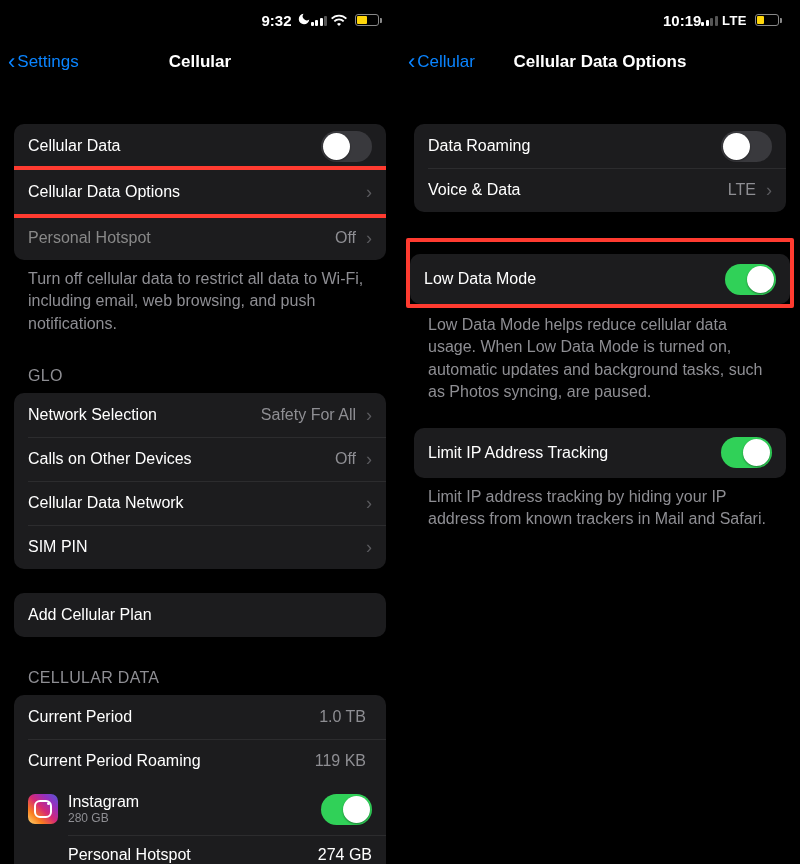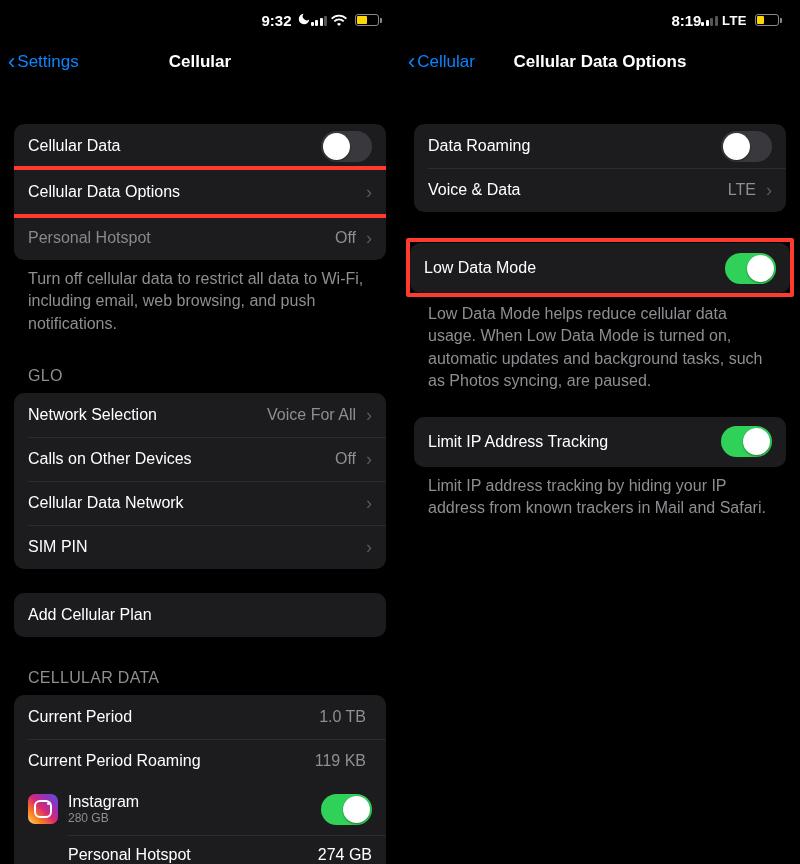--- a/index.html
+++ b/index.html
@@ -215,21 +215,21 @@
         <span class="value">Off</span>
         <span class="chev">›</span>
       </div>
     </div>
     <div class="footer">Turn off cellular data to restrict all data to Wi-Fi, including email, web browsing, and push notifications.</div>
 
     <div class="header-label">GLO</div>
     <div class="group">
       <div class="row">
         <span class="label">Network Selection</span>
-        <span class="value">Voice For All</span>
+        <span class="value">Safety For All</span>
         <span class="chev">›</span>
       </div>
       <div class="row">
         <span class="label">Calls on Other Devices</span>
         <span class="value">Off</span>
         <span class="chev">›</span>
       </div>
       <div class="row">
         <span class="label">Cellular Data Network</span>
         <span class="chev">›</span>
@@ -270,21 +270,21 @@
         <span class="label" style="flex:1">Personal Hotspot</span>
         <span class="value">274 GB</span>
       </div>
     </div>
   </div>
 </div>
 
 <div class="phone">
   <div class="status-bar">
     <div class="sb-left">
-      <span>8:19</span>
+      <span>10:19</span>
     </div>
     <div class="sb-right">
       <span class="signal-bars dim3">
           <span></span>
           <span></span>
           <span></span>
           <span></span>
         </span>
       <span class="lte">LTE</span>
       <span class="battery">
@@ -314,21 +314,21 @@
       </div>
       <div class="row">
         <span class="label">Voice &amp; Data</span>
         <span class="value">LTE</span>
         <span class="chev">›</span>
       </div>
     </div>
 
     <div style="margin-top:28px" class="highlight-wrap">
       <div class="highlight">
-        <div class="group" style="margin-top:1px">
+        <div class="group" style="margin-top:12px">
           <div class="row" style="min-height:50px">
             <span class="label">Low Data Mode</span>
             <span class="toggle on">
                 <span class="knob"></span>
               </span>
           </div>
         </div>
       </div>
     </div>
     <div class="footer">Low Data Mode helps reduce cellular data usage. When Low Data Mode is turned on, automatic updates and background tasks, such as Photos syncing, are paused.</div>

